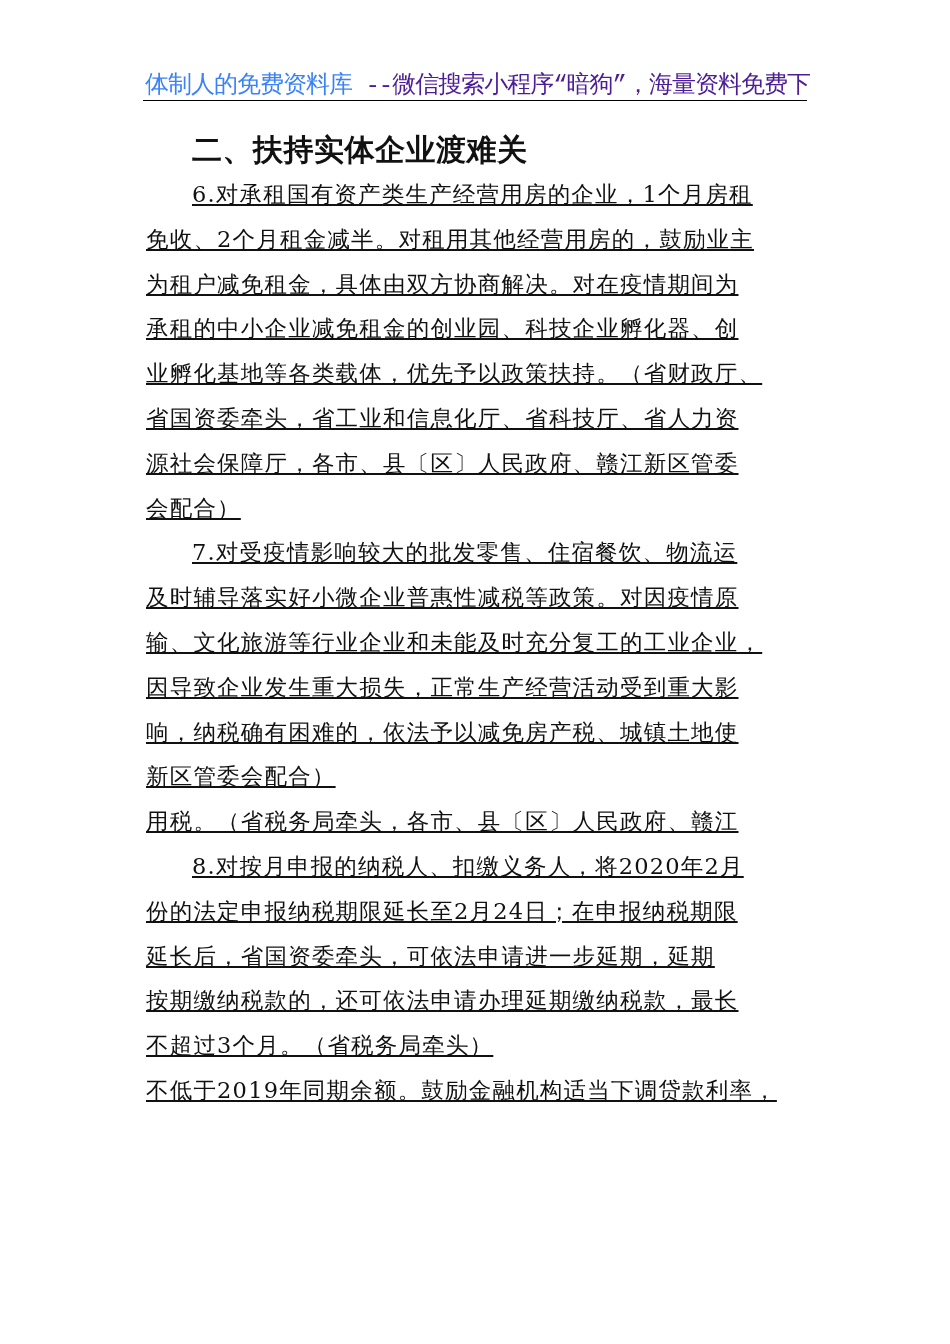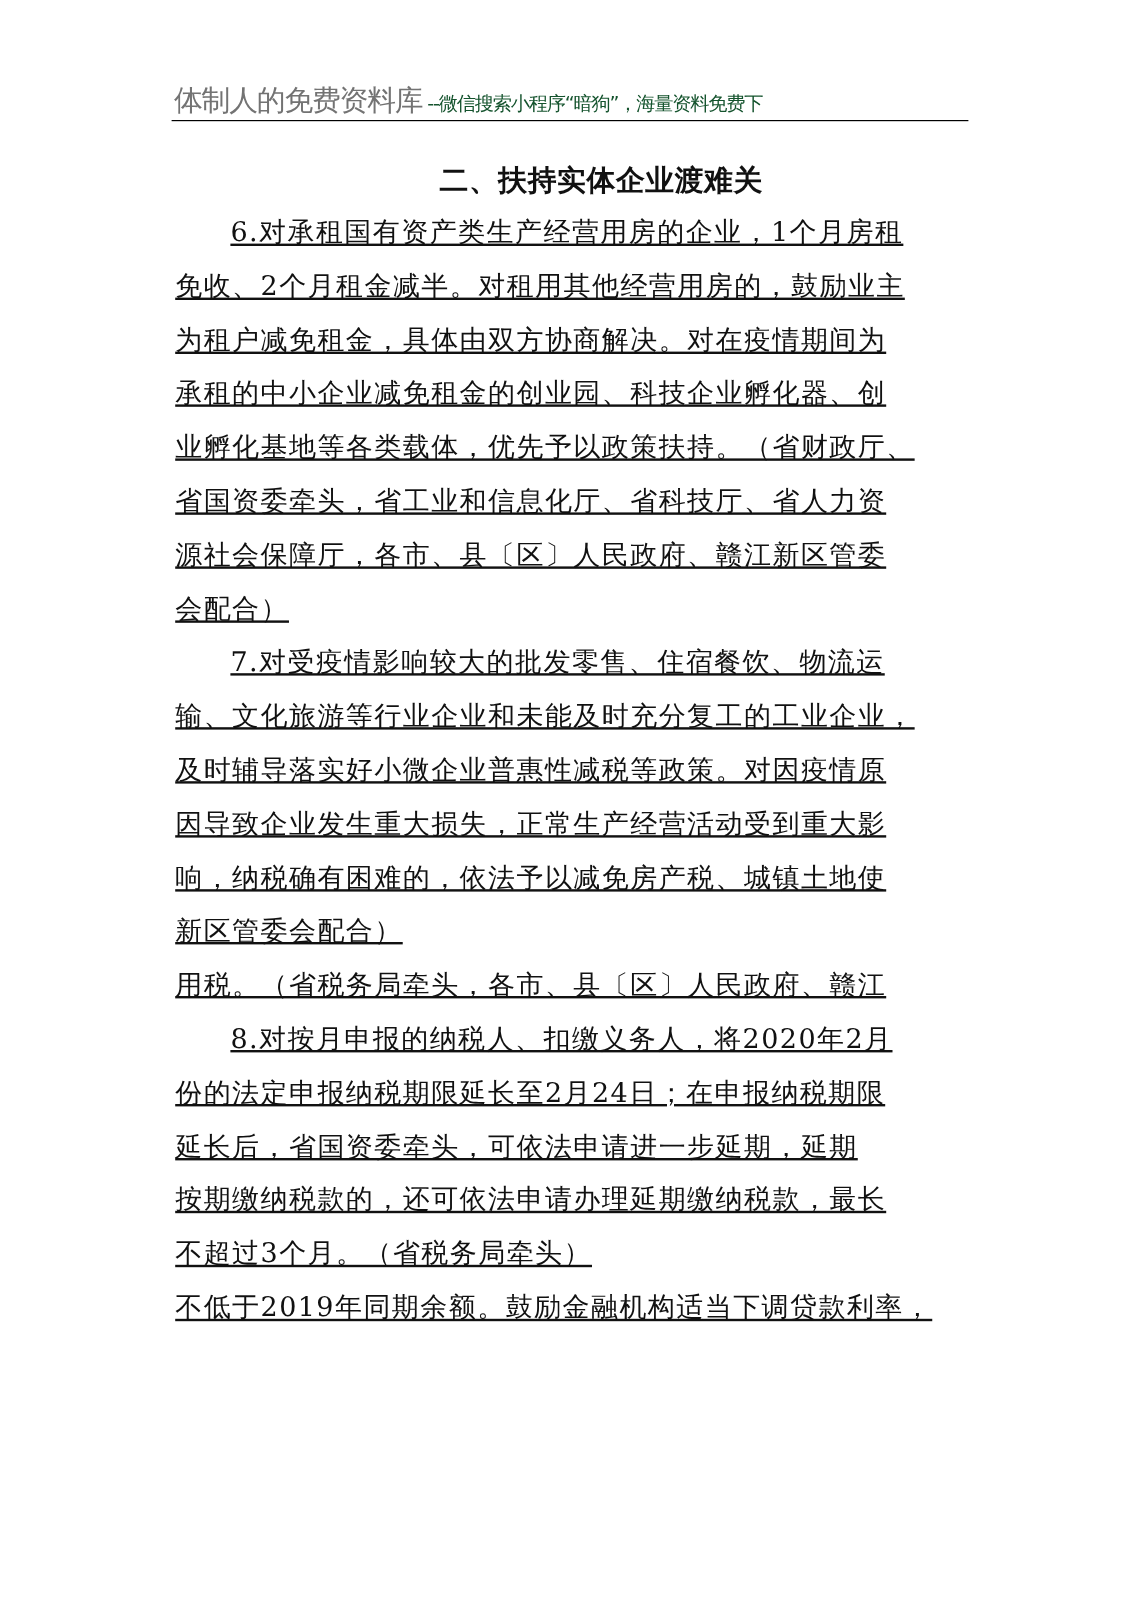--- a/index.html
+++ b/index.html
@@ -3,35 +3,35 @@
 <meta charset="utf-8">
 <style>
   html, body { margin: 0; padding: 0; background: #ffffff; }
   body { width: 950px; height: 1344px; position: relative; overflow: hidden; }
   .page { position: absolute; left: 0; top: 0; width: 950px; height: 1344px; background: #fff; }
   .header {
     position: absolute; left: 145px; top: 68px; width: 660px; height: 32px;
     white-space: nowrap;
     font-family: "DejaVu Sans", "Liberation Sans", sans-serif;
   }
-  .header .brand { color: #737373; font-size: 24px; letter-spacing: -1px; }
-  .header .tagline { color: #14532d; font-size: 16px; letter-spacing: -1px; }
+  .header .brand { color: #3b82f6; font-size: 24px; letter-spacing: -1px; }
+  .header .tagline { color: #4c1d95; font-size: 24px; letter-spacing: -1px; font-family: Liberation Mono, monospace; }
   .header-rule {
     position: absolute; left: 143px; top: 100px; width: 664px; height: 0;
     border-top: 1.5px solid #000;
   }
   .content {
     position: absolute; left: 146px; top: 128px; width: 664px;
     font-family: "DejaVu Serif", "Liberation Serif", serif;
     color: #111; font-size: 22.5px; letter-spacing: 1.2px;
   }
   .heading {
     font-family: "DejaVu Sans", "Liberation Sans", sans-serif;
-    font-size: 24px; font-weight: bold; height: 44px; line-height: 44px;
-    padding-left: 46px; letter-spacing: 0.5px; text-align: center;
+    font-size: 30px; font-weight: bold; height: 44px; line-height: 44px;
+    padding-left: 46px; letter-spacing: 0.5px;
   }
   .line {
     height: 44.8px; line-height: 44.8px; white-space: nowrap; text-decoration: underline;
   }
   .indent { padding-left: 46px; }
 </style>
 </head>
 <body>
 
 <div class="page">
@@ -49,22 +49,22 @@
       <div class="line">为租户减免租金，具体由双方协商解决。对在疫情期间为</div>
       <div class="line">承租的中小企业减免租金的创业园、科技企业孵化器、创</div>
       <div class="line">业孵化基地等各类载体，优先予以政策扶持。（省财政厅、</div>
       <div class="line">省国资委牵头，省工业和信息化厅、省科技厅、省人力资</div>
       <div class="line">源社会保障厅，各市、县〔区〕人民政府、赣江新区管委</div>
       <div class="line">会配合）</div>
     </div>
 
     <div>
       <div class="line indent">7.对受疫情影响较大的批发零售、住宿餐饮、物流运</div>
+      <div class="line">及时辅导落实好小微企业普惠性减税等政策。对因疫情原</div>
       <div class="line">输、文化旅游等行业企业和未能及时充分复工的工业企业，</div>
-      <div class="line">及时辅导落实好小微企业普惠性减税等政策。对因疫情原</div>
       <div class="line">因导致企业发生重大损失，正常生产经营活动受到重大影</div>
       <div class="line">响，纳税确有困难的，依法予以减免房产税、城镇土地使</div>
       <div class="line">新区管委会配合）</div>
       <div class="line">用税。（省税务局牵头，各市、县〔区〕人民政府、赣江</div>
     </div>
 
     <div>
       <div class="line indent">8.对按月申报的纳税人、扣缴义务人，将2020年2月</div>
       <div class="line">份的法定申报纳税期限延长至2月24日；在申报纳税期限</div>
       <div class="line">延长后，省国资委牵头，可依法申请进一步延期，延期</div>

